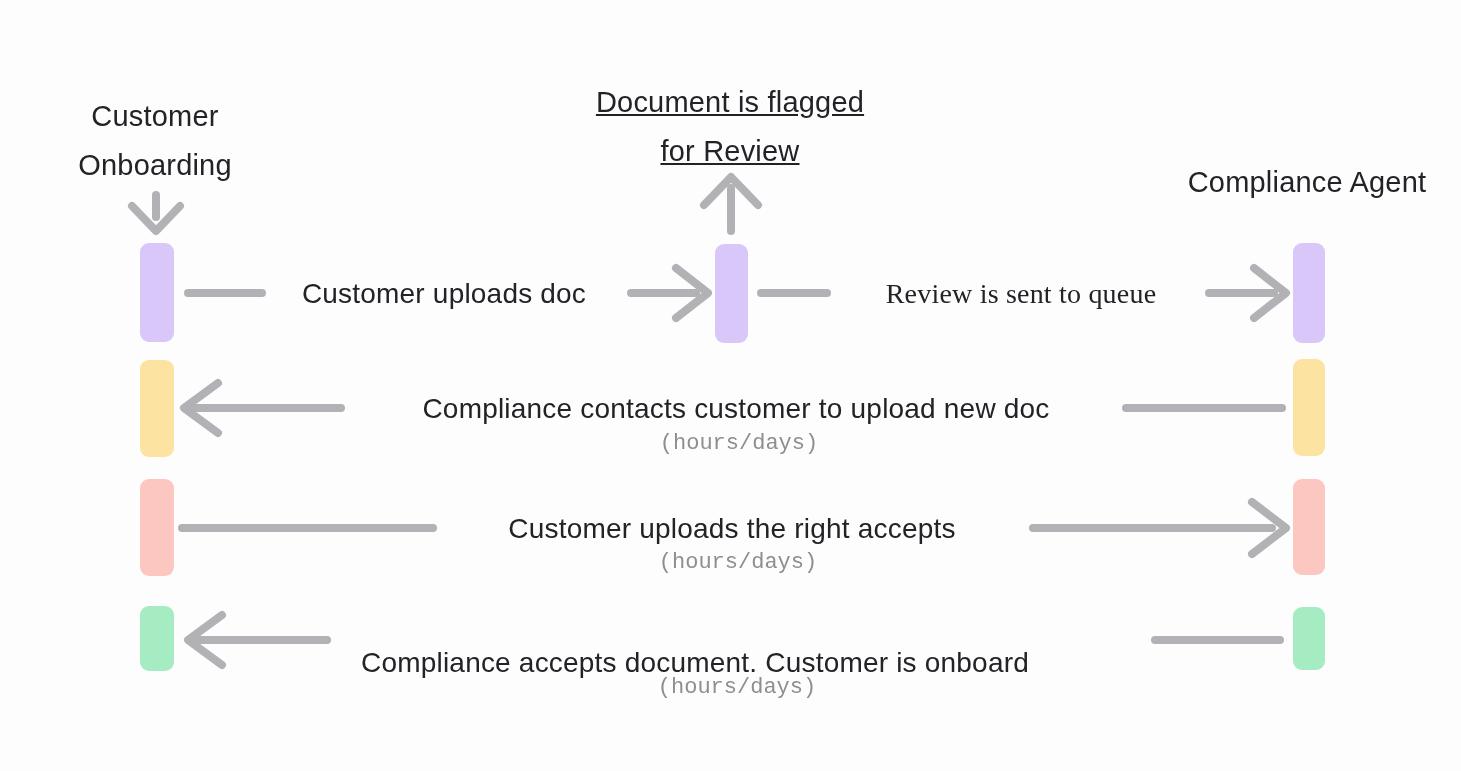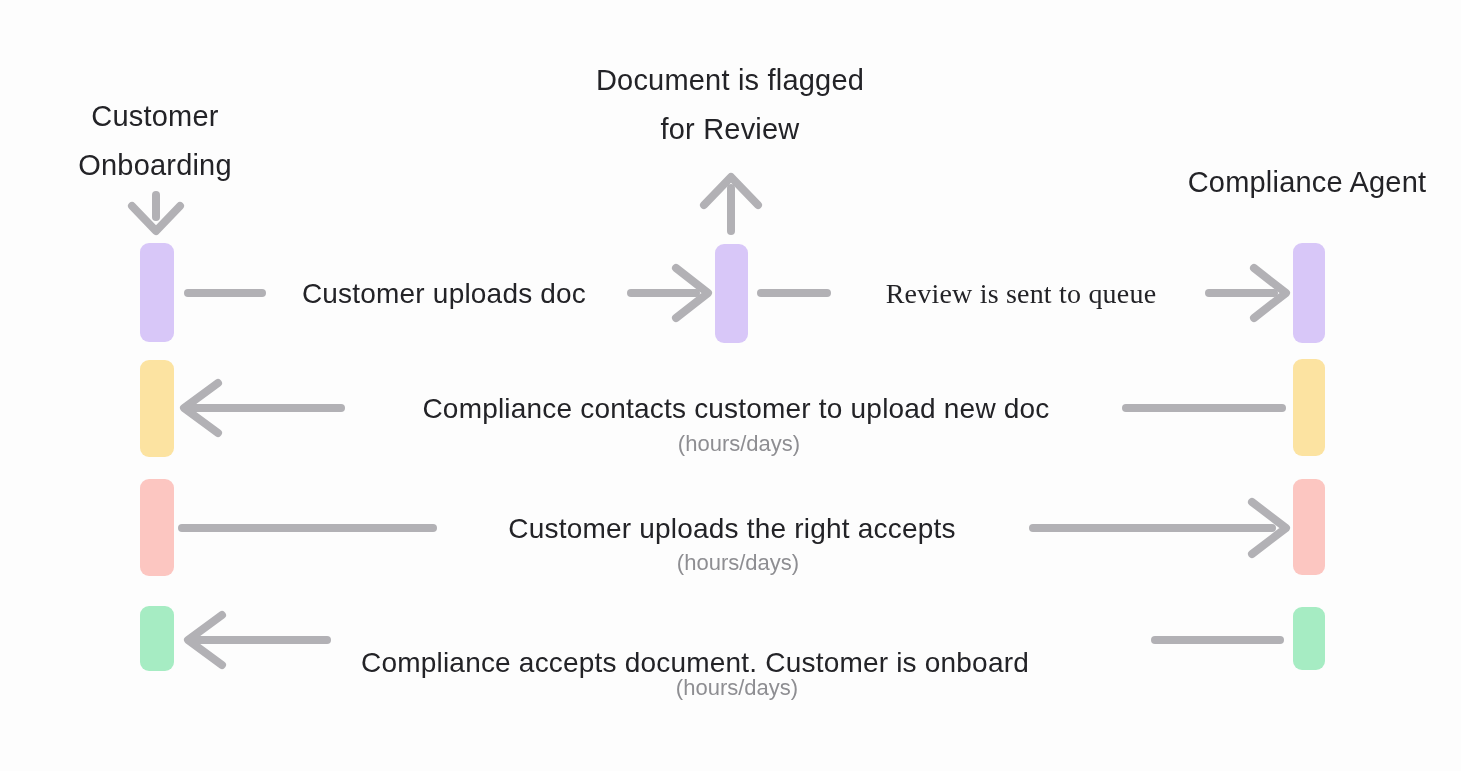--- a/index.html
+++ b/index.html
@@ -16,37 +16,37 @@
   }
   .pill{
     position:absolute;border-radius:9px;
   }
   .row-label{
     position:absolute;font-size:28px;line-height:30px;
     text-align:center;letter-spacing:.2px;white-space:nowrap;
   }
   .duration{
     position:absolute;font-size:22px;line-height:24px;
-    color:var(--muted,#8e8e92);text-align:center;white-space:nowrap;
+    color:var(--muted,#8e8e92);text-align:center;white-space:nowrap;font-family:Liberation Mono, monospace;
   }
   .seg{
     position:absolute;height:8px;border-radius:4px;
     background:var(--arrow,#b2b1b5);
   }
   svg.arrow{position:absolute;color:var(--arrow,#b2b1b5);overflow:visible;}
   svg.arrow *{stroke:currentColor;stroke-width:8;fill:none;
     stroke-linecap:round;stroke-linejoin:round;}
 </style>
 </head>
 <body style="--bg: #fdfdfd; --arrow: #b2b1b5; --text: #232327; --muted: #8e8e92;">
 
 <div class="abs lane-title" style="left:35px;top:92px;width:240px;">Customer
 Onboarding</div>
 
-<div class="abs lane-title" style="left:530px;top:56px;width:400px;">Document is flagged
+<div class="abs lane-title" style="left:530px;top:78px;width:400px;text-decoration:underline;">Document is flagged
 for Review</div>
 
 <div class="abs lane-title" style="left:1137px;top:158px;width:340px;">Compliance Agent</div>
 
 <svg class="arrow" style="left:127px;top:191px;" width="58" height="46" viewBox="0 0 58 46">
   <line x1="29" y1="4" x2="29" y2="26"></line>
   <polyline points="5,15 29,40 53,15"></polyline>
 </svg>
 
 <svg class="arrow" style="left:700px;top:172px;" width="62" height="64" viewBox="0 0 62 64">

